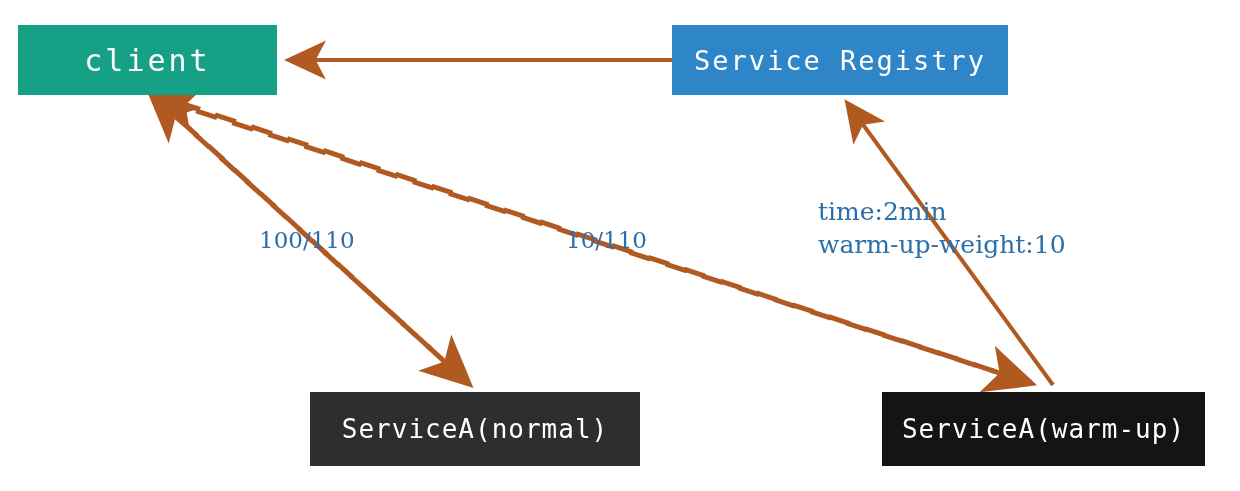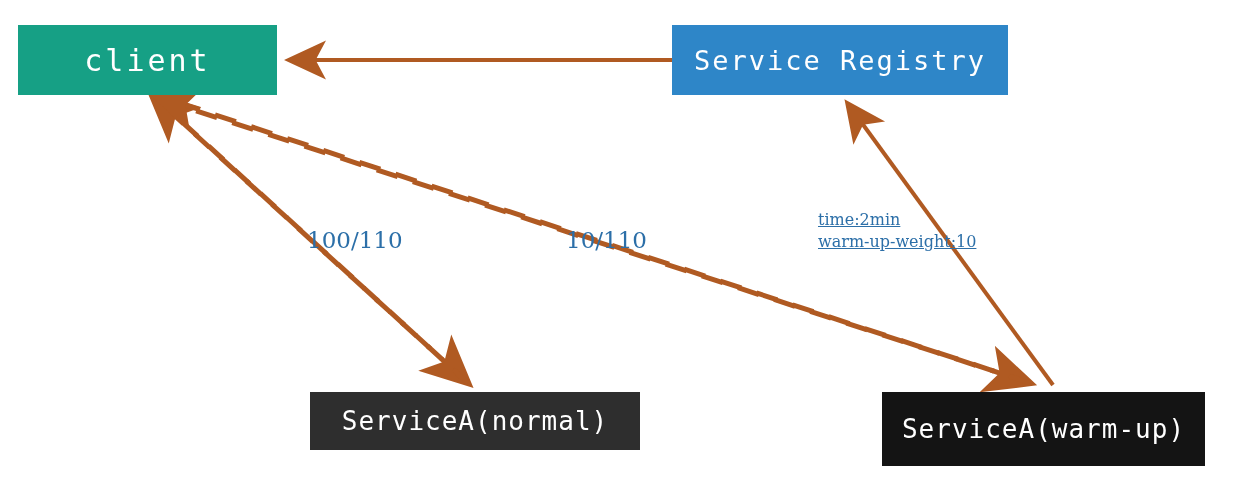--- a/index.html
+++ b/index.html
@@ -27,21 +27,21 @@
     font-size:30px;
     letter-spacing:3px;
   }
   .node-registry{
     left:672px;top:25px;width:336px;height:70px;
     background:#2e86c8;
     font-size:27px;
     letter-spacing:2px;
   }
   .node-servicea{
-    left:310px;top:392px;width:330px;height:58px;
+    left:310px;top:392px;width:330px;height:74px;
     background:#2e2e2e;
     font-size:26px;
     letter-spacing:1px;
   }
   .node-serviceb{
     left:882px;top:392px;width:323px;height:74px;
     background:#141414;
     font-size:26px;
     letter-spacing:1px;
   }
@@ -54,30 +54,28 @@
     line-height:1.18;
   }
   .lbl-link{
     left:385px;top:33px;
     font-size:17px;
   }
   .lbl-link .l2{font-size:18px;}
   .lbl-ratio-a{
     left:259px;top:227px;
     font-size:23px;
-    margin-left:48px;
   }
   .lbl-ratio-b{
     left:566px;top:227px;
     font-size:23px;
   }
   .lbl-params{
-    left:818px;top:211px;
-    font-size:16px;
-    text-decoration:underline;
+    left:818px;top:197px;
+    font-size:25px;
   }
   .lbl-params div{margin-bottom:3px;}
 </style>
 </head>
 <body>
 
 <div id="stage">
 
   <svg id="wires" viewBox="0 0 1240 491" xmlns="http://www.w3.org/2000/svg">
     <defs>

